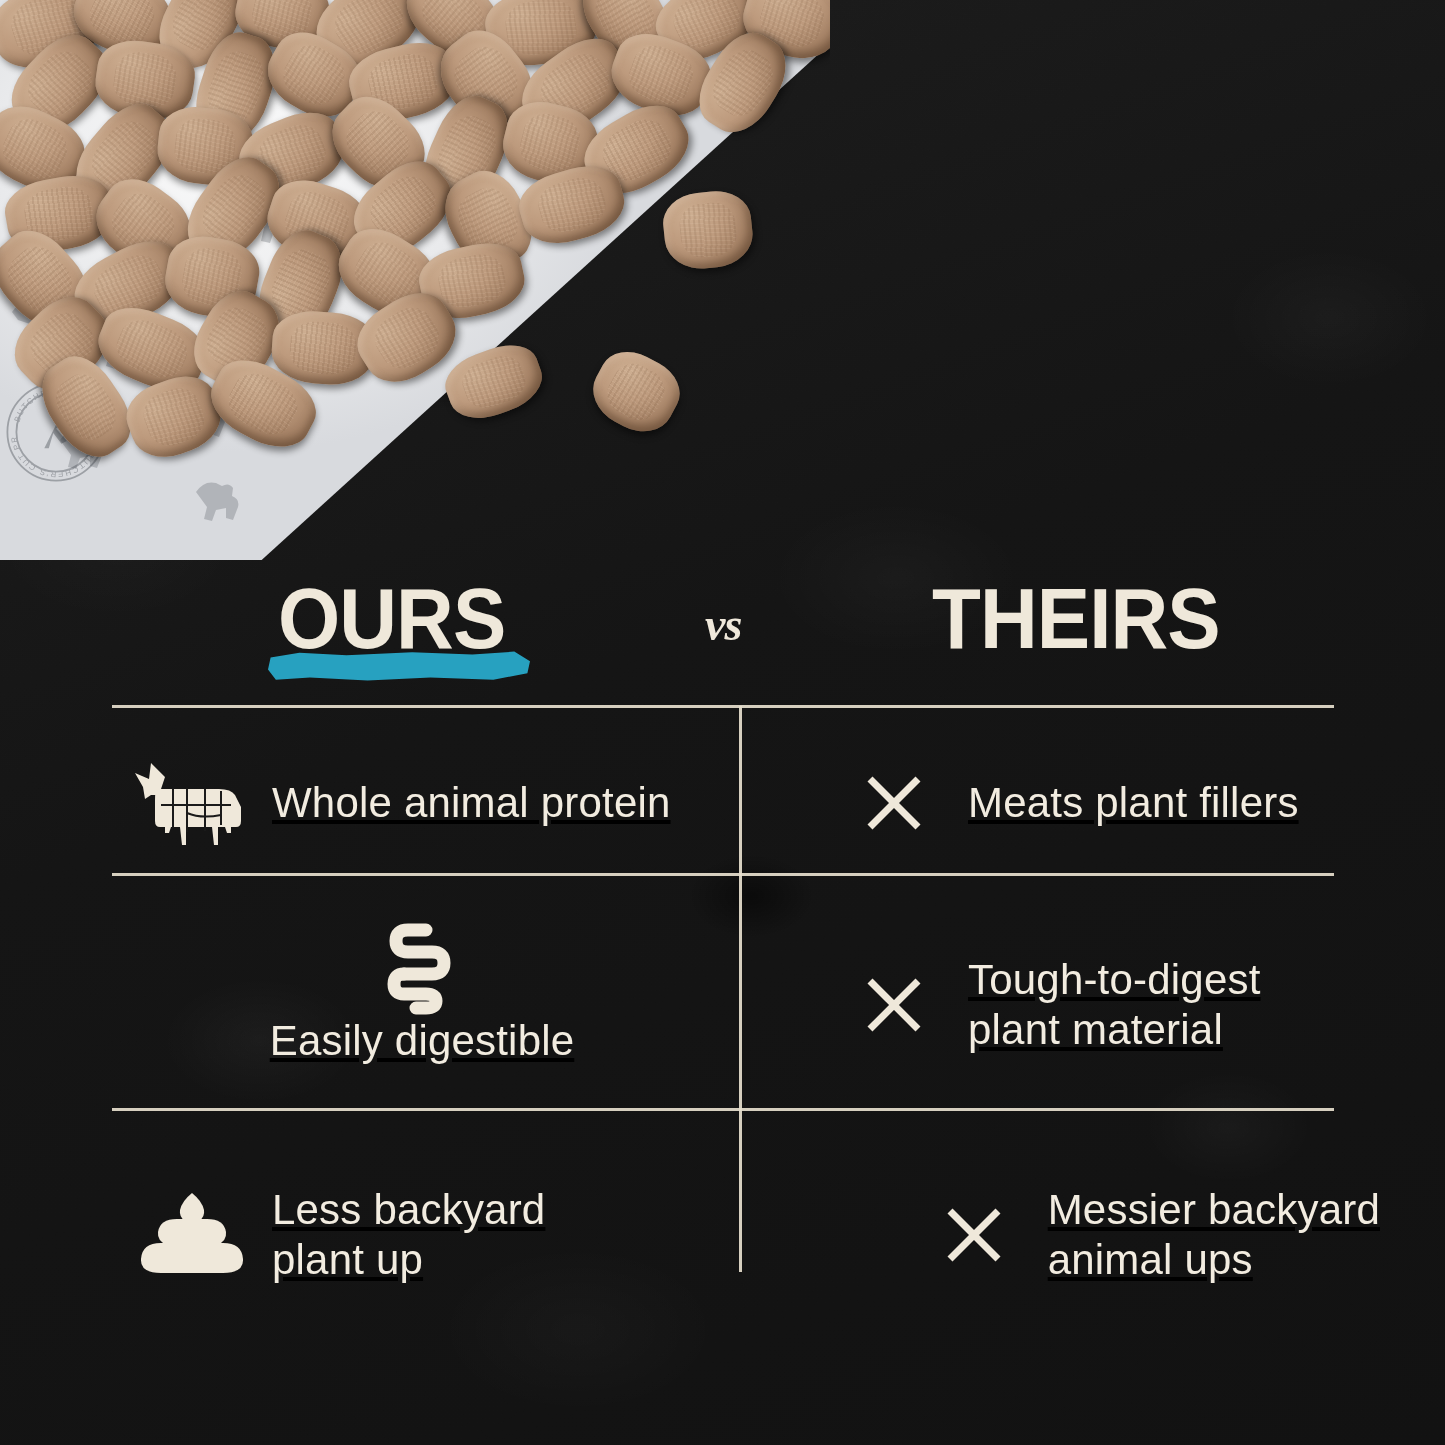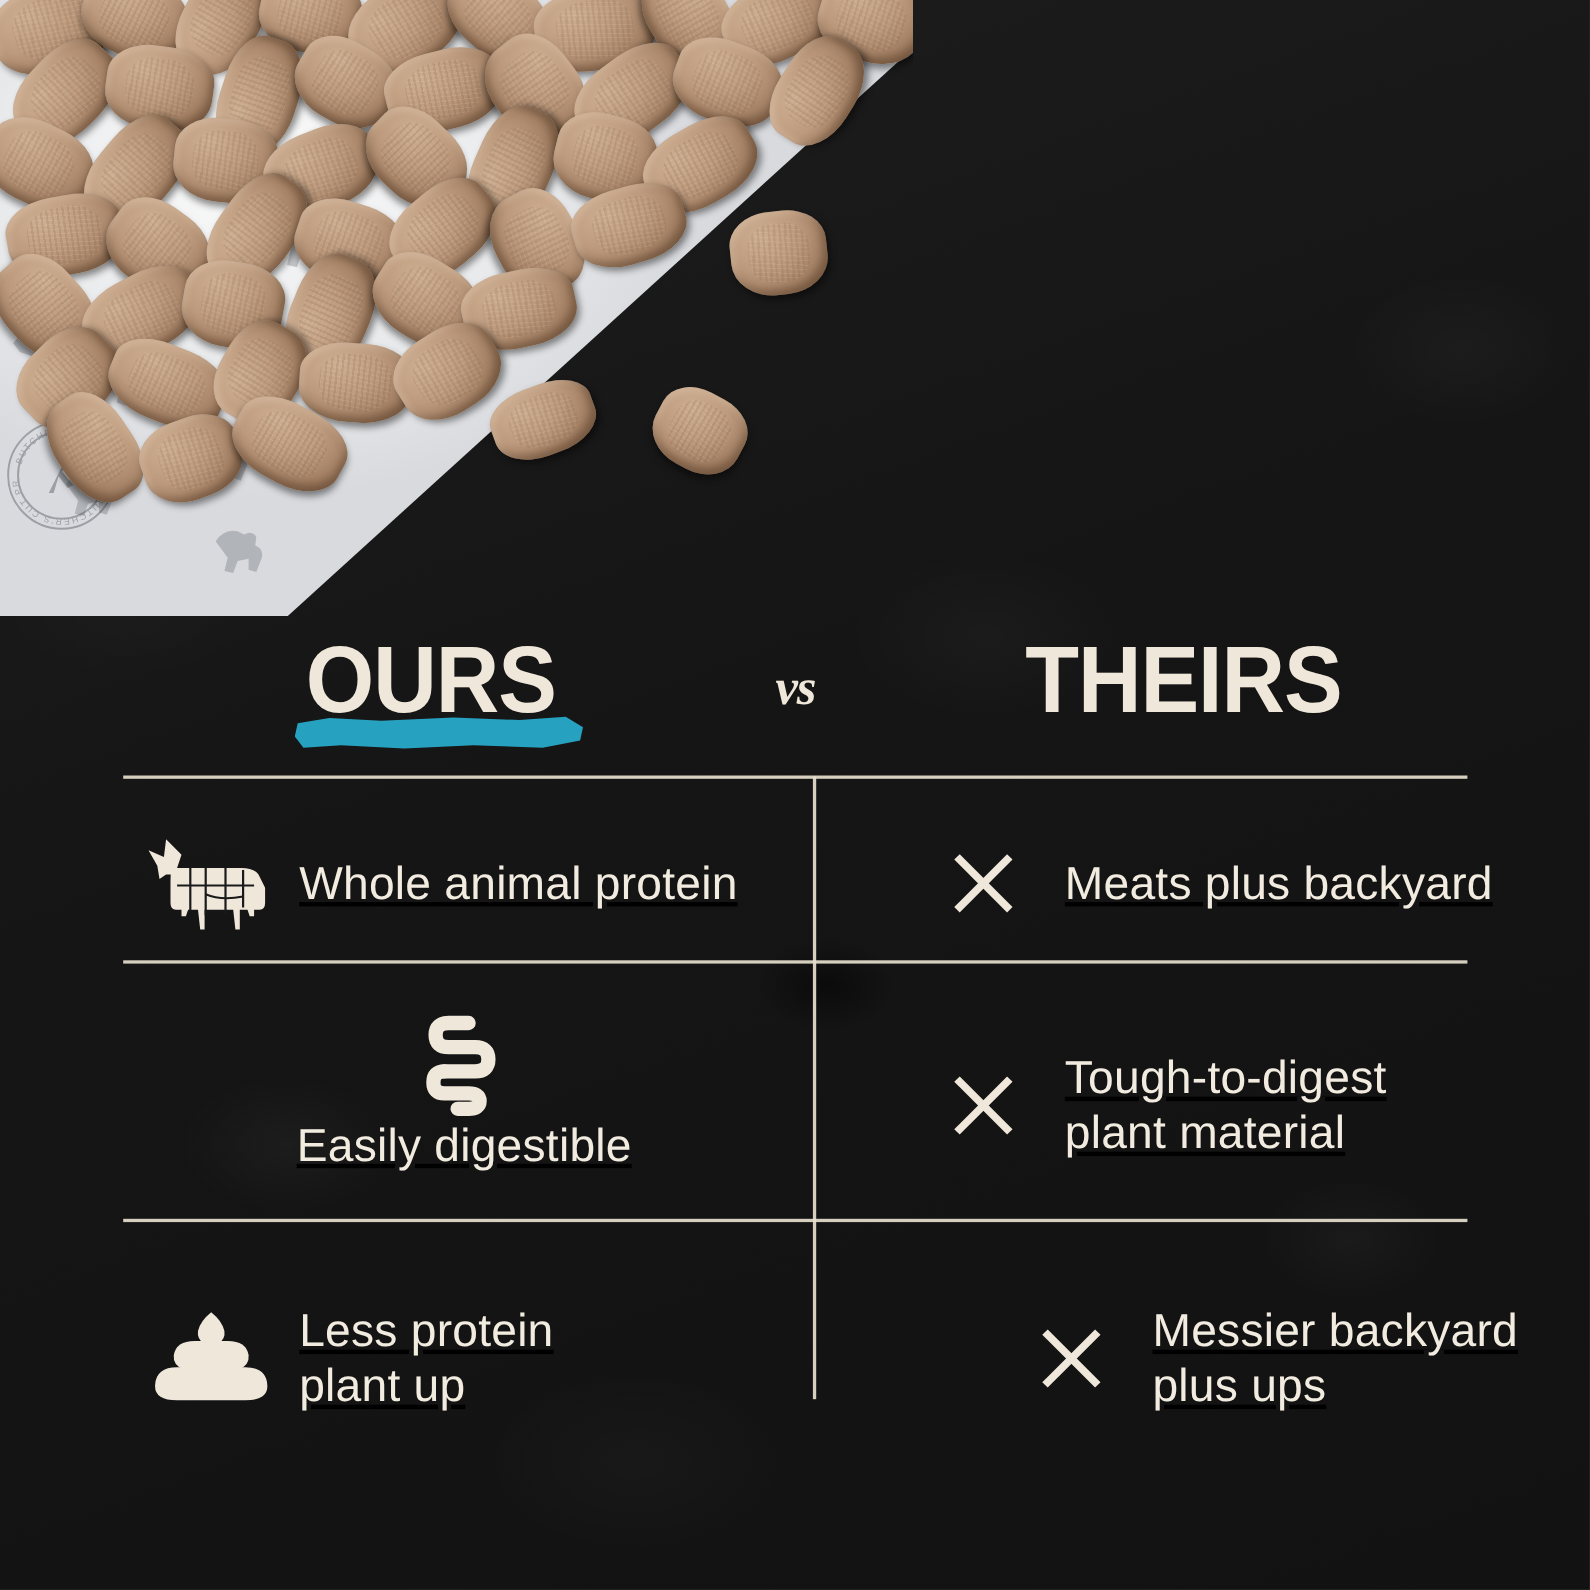--- a/index.html
+++ b/index.html
@@ -284,21 +284,21 @@
 
     <div class="cell" style="left:820px; top:740px; width:560px; height:125px;">
       <div class="cell-icon" style="width:148px;">
         <svg class="ico-x" viewBox="0 0 64 64">
           <g stroke="#efe8da" stroke-width="7" stroke-linecap="butt">
             <line x1="8" y1="8" x2="56" y2="56"></line>
             <line x1="56" y1="8" x2="8" y2="56"></line>
           </g>
         </svg>
       </div>
-      <div class="cell-text">Meats plus backyard</div>
+      <div class="cell-text">Meats plant fillers</div>
     </div>
 
     <div class="cell" style="left:112px; top:920px; width:620px; height:170px;flex-direction:column;">
       <div class="cell-icon" style="width:160px;">
         <svg class="ico-gut" viewBox="0 0 84 96">
           <g fill="none" stroke="#efe8da" stroke-width="13" stroke-linecap="round" stroke-linejoin="round">
             <path d="M46 10 H28 q-12 0 -12 11 t12 11 h24 q12 0 12 11 t-12 11 H24"></path>
             <path d="M24 54 q-10 0 -10 10 t10 10 h22 q10 0 10 7 t-10 7 H36"></path>
           </g>
         </svg>
@@ -327,34 +327,34 @@
       <div class="cell-icon" style="width:160px;">
         <svg class="ico-poop" viewBox="0 0 110 96">
           <g fill="#efe8da">
             <path d="M55 6 q10 8 12 17 q1 7 -5 11 h-14 q-6 -4 -5 -11 q2 -9 12 -17 z"></path>
             <path d="M40 32 h30 q17 0 19 13 q1 9 -9 13 H30 q-10 -4 -9 -13 q2 -13 19 -13 z"></path>
             <path d="M24 56 h62 q19 0 20 16 q1 14 -20 14 H24 q-21 0 -20 -14 q1 -16 20 -16 z"></path>
           </g>
         </svg>
       </div>
       <div class="cell-text">
-        <div>Less protein</div>
+        <div>Less backyard</div>
         <div>plant up</div>
       </div>
     </div>
 
     <div class="cell" style="left:820px; top:1150px; width:560px; height:170px;justify-content:flex-end;">
       <div class="cell-icon" style="width:148px;">
         <svg class="ico-x" viewBox="0 0 64 64">
           <g stroke="#efe8da" stroke-width="7" stroke-linecap="butt">
             <line x1="8" y1="8" x2="56" y2="56"></line>
             <line x1="56" y1="8" x2="8" y2="56"></line>
           </g>
         </svg>
       </div>
       <div class="cell-text">
         <div>Messier backyard</div>
-        <div>plus ups</div>
+        <div>animal ups</div>
       </div>
     </div>
 
   </div>
 </div>
 
 </body></html>

